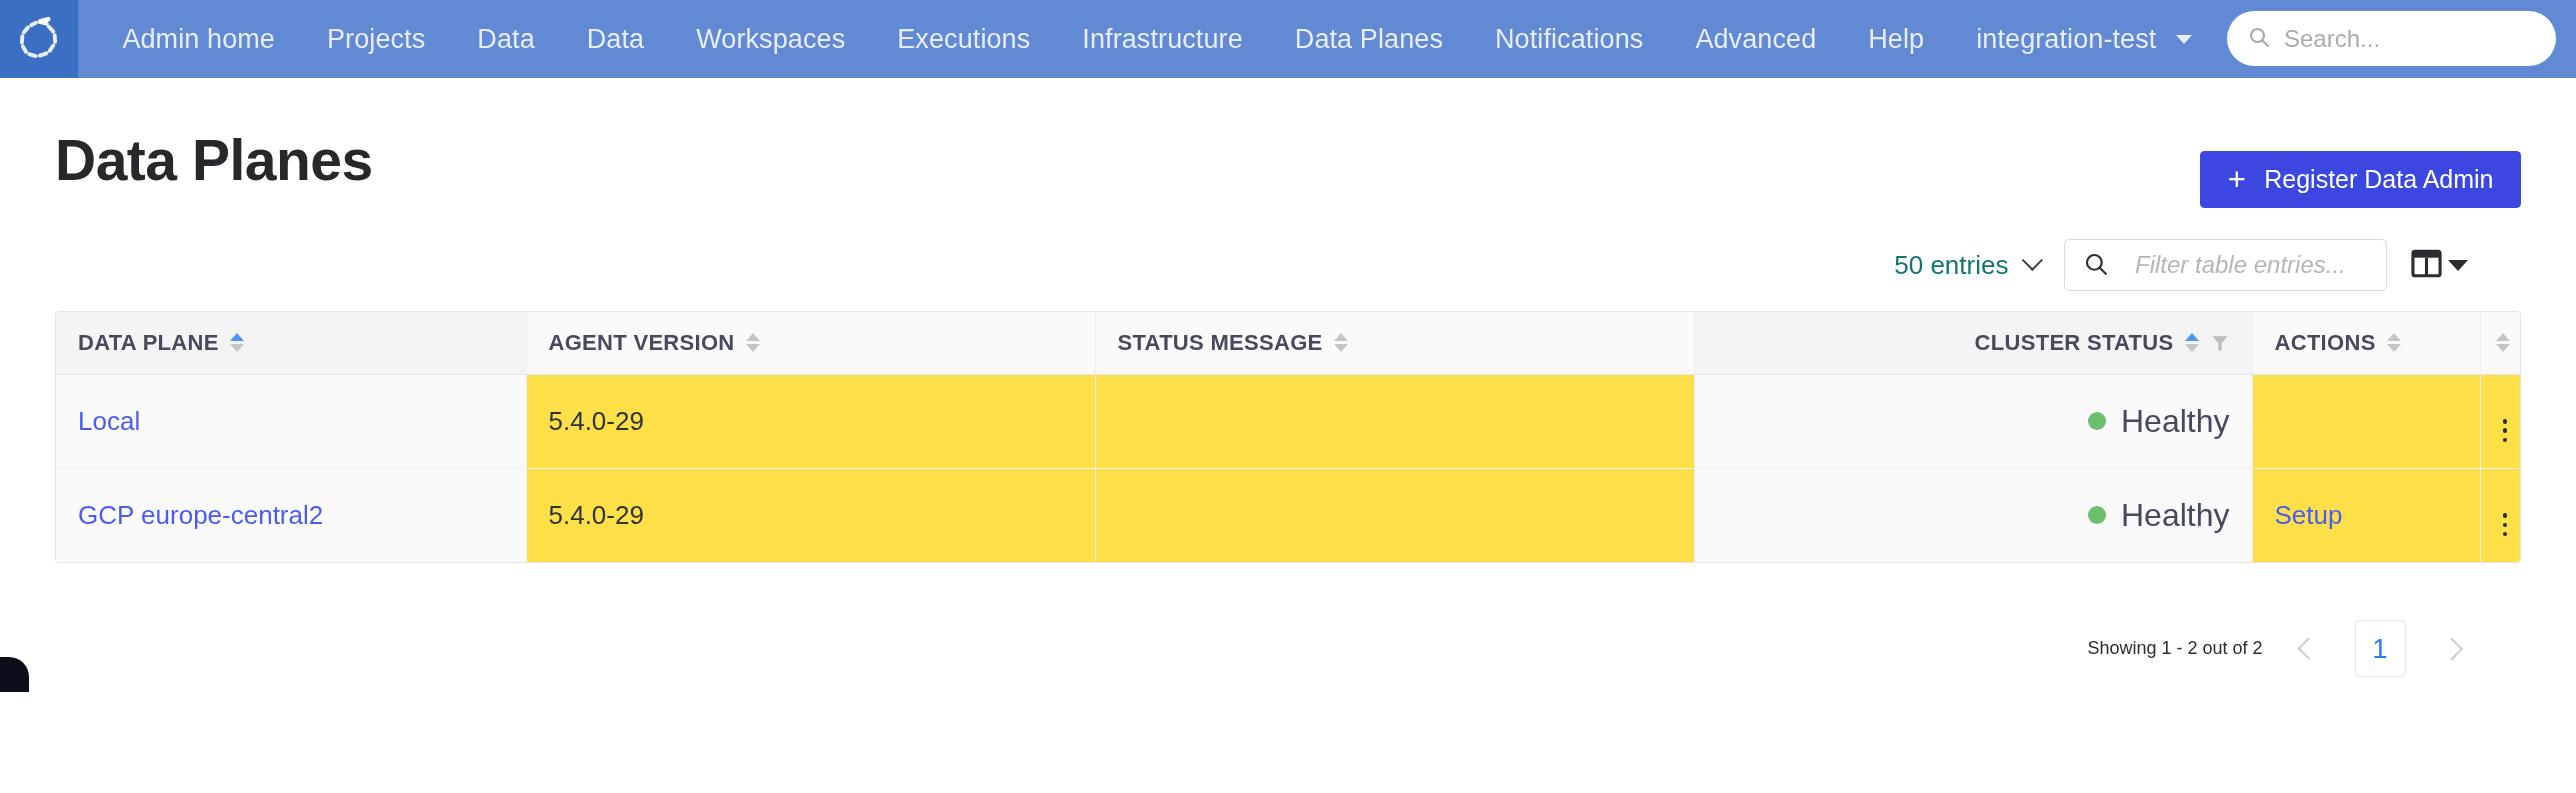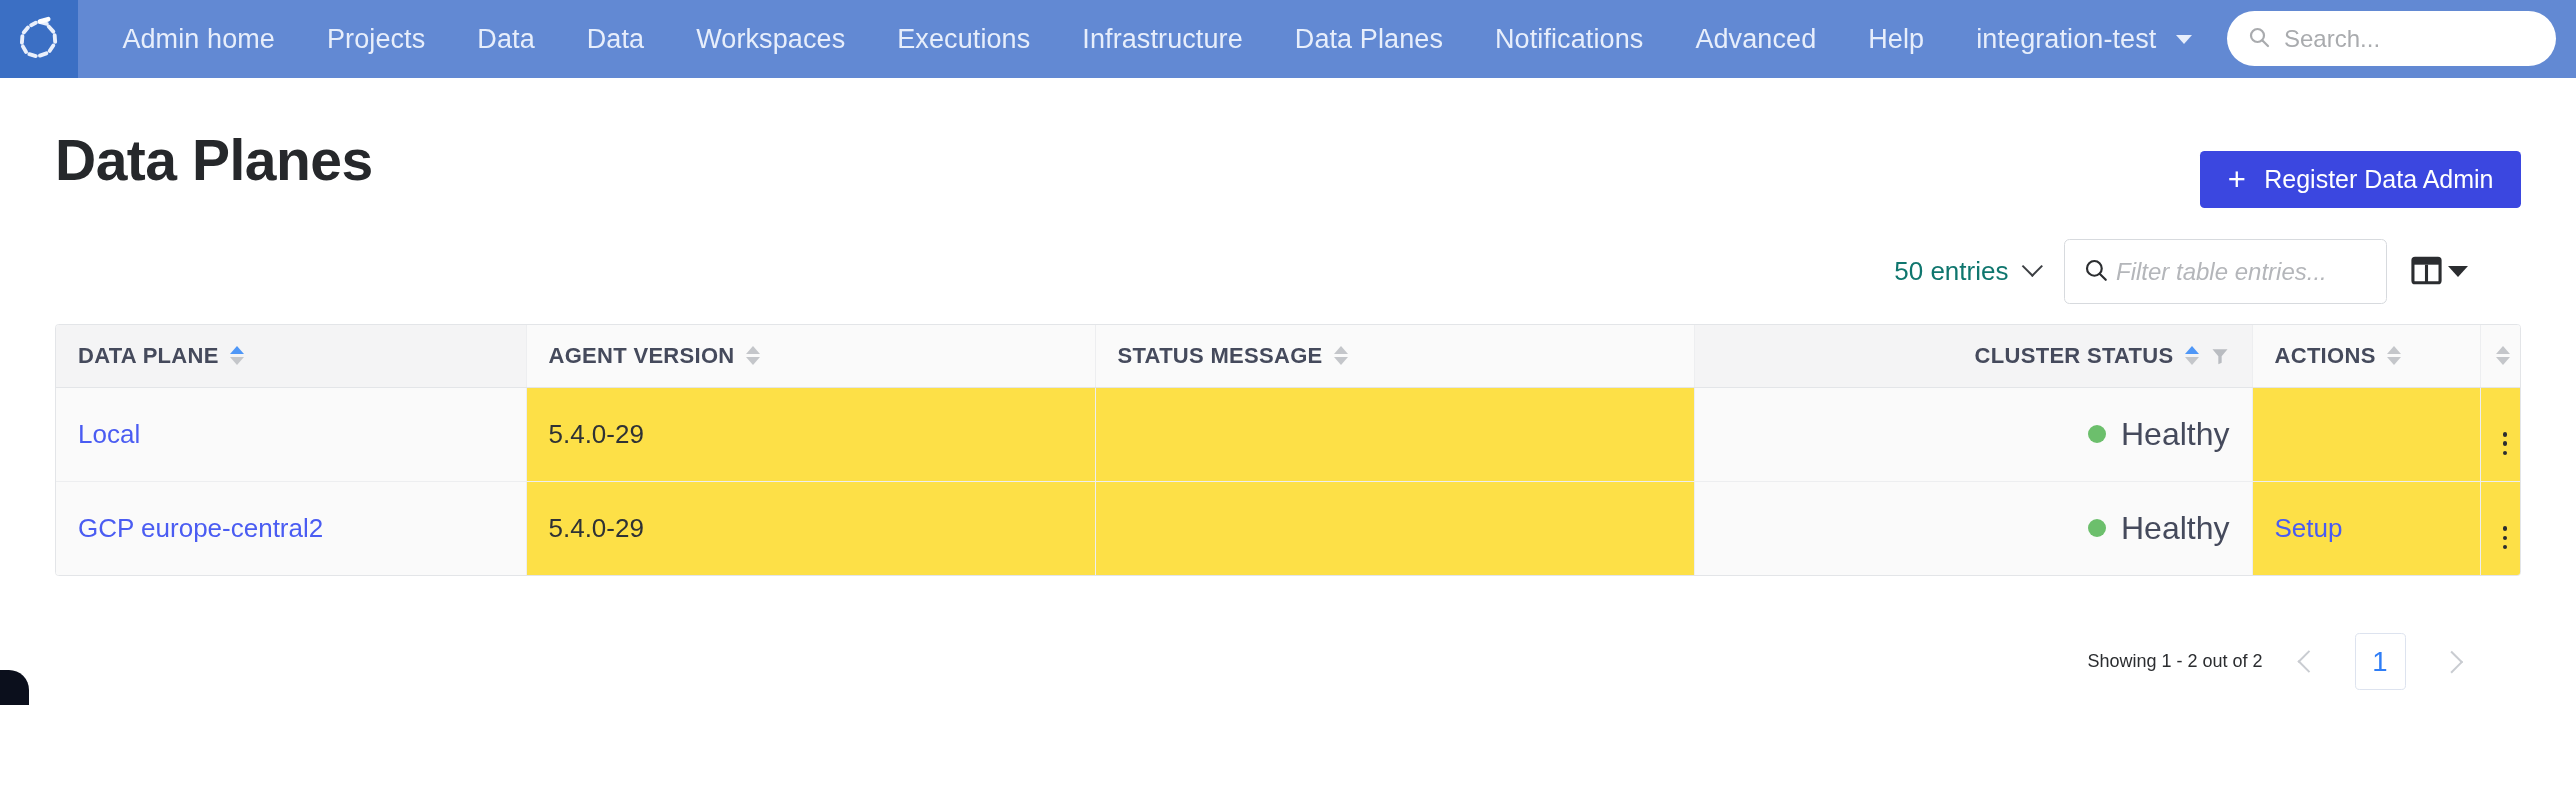--- a/index.html
+++ b/index.html
@@ -130,26 +130,26 @@
     white-space: nowrap;
   }
   .chev {
     width: 14.7px; height: 14.7px;
     border-right: 2.8px solid #3c3f43;
     border-bottom: 2.8px solid #3c3f43;
     transform: rotate(45deg) translate(-3.7px,-3.7px);
   }
   .filter-input {
     width: 323px;
-    height: 65px;
+    height: 52px;
     border: 0.9px solid #d7dade;
     border-radius: 5.5px;
     display: flex;
     align-items: center;
-    gap: 7px;
+    gap: 26px;
     padding: 0 18.4px;
     background: #fff;
   }
   .filter-input .ph {
     color: #b4b6ba;
     font-size: 24px;
     font-style: italic;
     white-space: nowrap;
   }
   .cols-btn {

